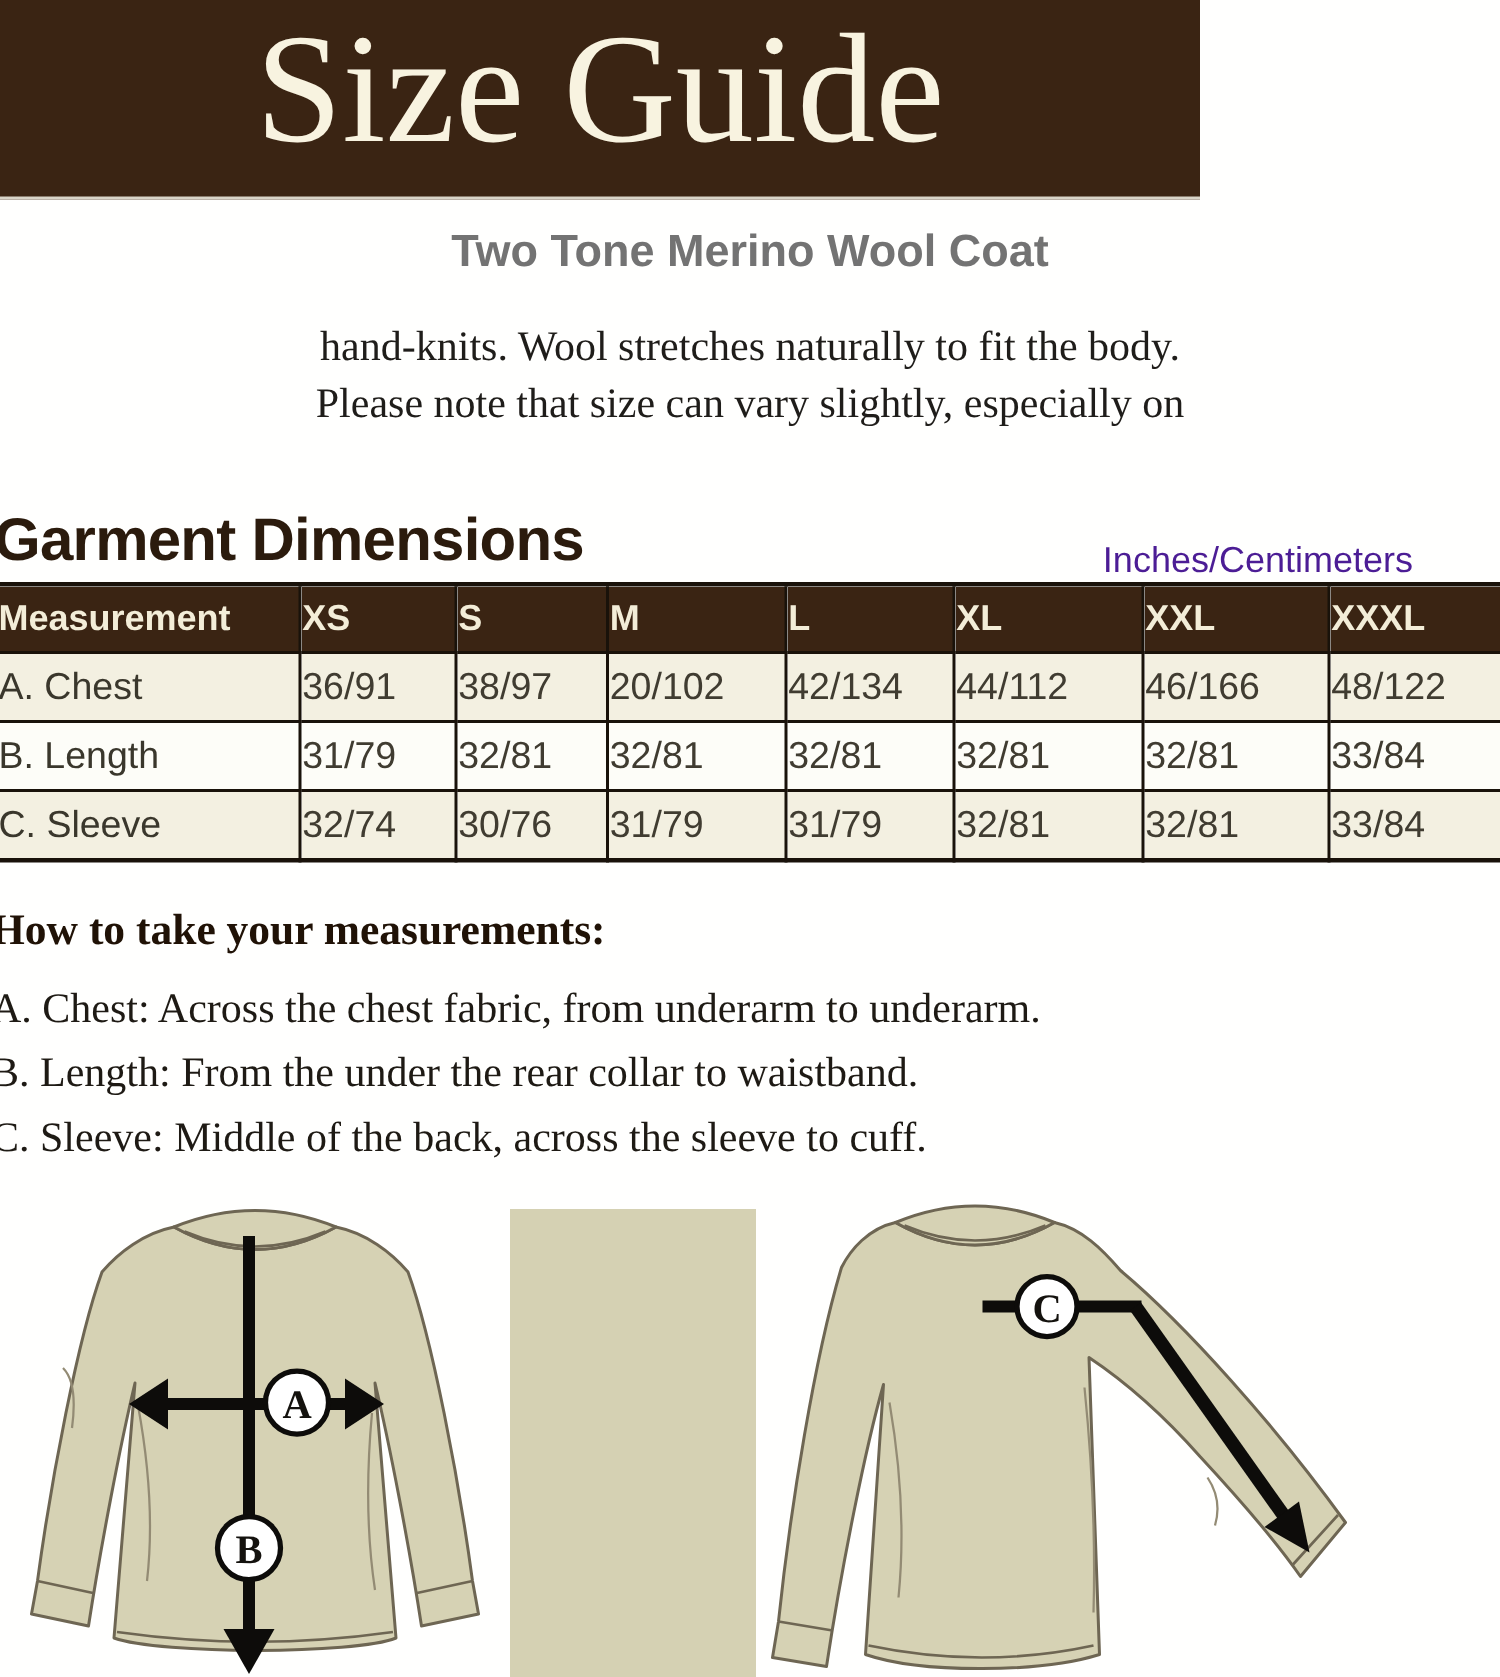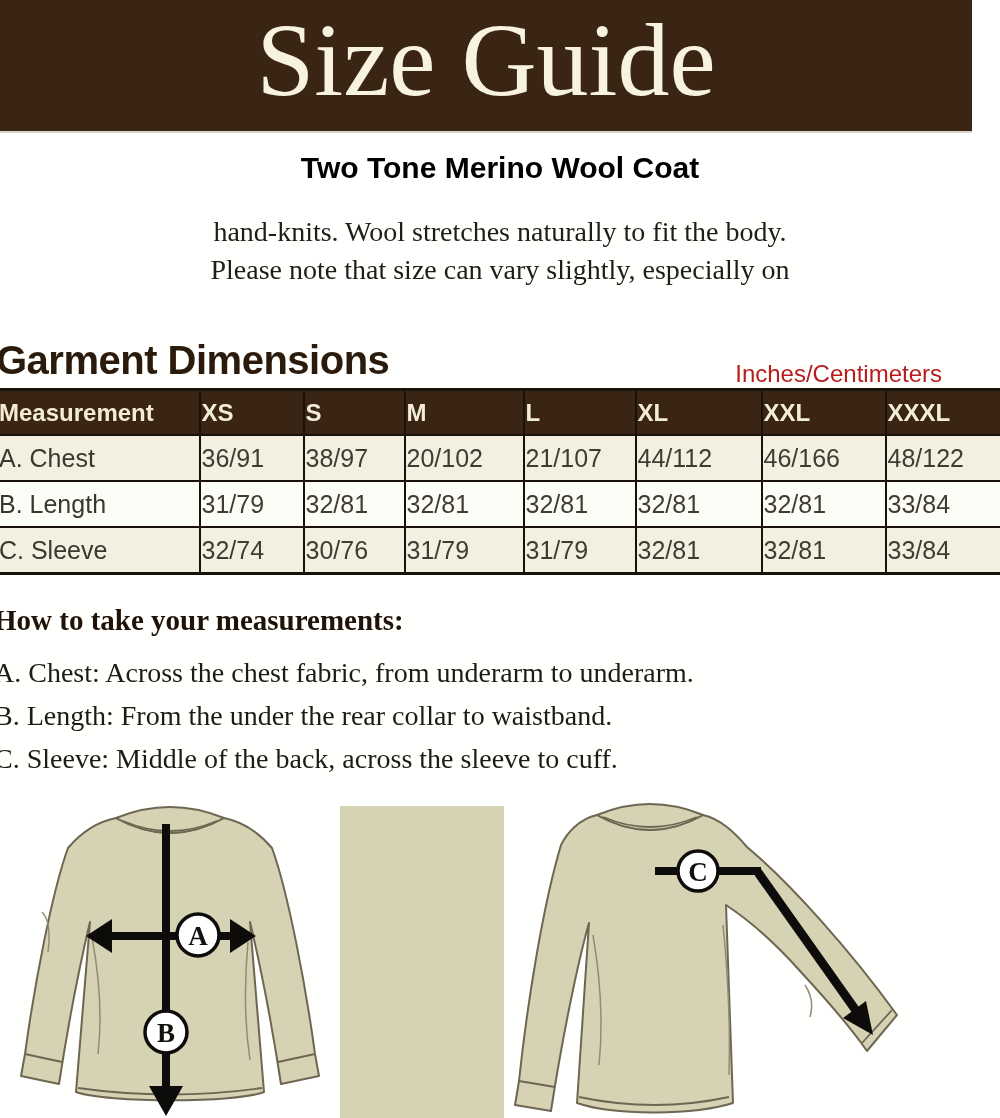--- a/index.html
+++ b/index.html
@@ -1,31 +1,31 @@
 <!DOCTYPE html>
 <html><head>
 <meta charset="utf-8">
 <style>
   html,body{margin:0;padding:0;background:#ffffff;}
   #page{position:relative;width:1000px;height:1118px;overflow:hidden;background:#fffffe;font-family:"Liberation Sans",sans-serif;}
 
   
-  .banner{position:absolute;left:0;top:0;width:972px;height:131px;background:#3a2413;border-bottom:2px solid #d8d4c8;}
+  .banner{position:absolute;left:0;top:0;width:800px;height:131px;background:#3a2413;border-bottom:2px solid #d8d4c8;}
   .banner-title{position:absolute;left:0;top:-6px;width:100%;text-align:center;
     font-family:"Liberation Serif",serif;font-size:104px;line-height:131px;color:#f8f3e0;}
 
   
   .product-name{position:absolute;left:0;top:151px;width:100%;text-align:center;
-    font-size:30px;font-weight:bold;color:#000000;}
+    font-size:30px;font-weight:bold;color:#737373;}
   .note{position:absolute;left:0;top:213px;width:100%;text-align:center;
     font-family:"Liberation Serif",serif;font-size:28px;line-height:38px;color:#1f1d1a;}
 
   
   .gd-heading{position:absolute;left:-4px;top:338px;font-size:40px;font-weight:bold;color:#2b1b0d;letter-spacing:-0.5px;}
-  .gd-units{position:absolute;right:58px;top:360px;font-size:24px;color:#b91c1c;}
+  .gd-units{position:absolute;right:58px;top:360px;font-size:24px;color:#4c1d95;}
 
   table.size-table{position:absolute;left:-14px;top:388px;width:1034px;border-collapse:collapse;table-layout:fixed;
     border:3px solid #19120a;}
   .size-table th,.size-table td{border:2px solid #19120a;overflow:hidden;white-space:nowrap;}
   .size-table thead th{background:#3a2413;color:#f3edd8;font-size:24px;font-weight:bold;height:41px;text-align:left;}
   .size-table thead th.label-col{text-align:left;padding-left:10px;}
   .size-table tbody td{font-size:25px;color:#403c31;text-align:left;height:42px;}
   .size-table tbody td.label{text-align:left;padding-left:10px;color:#3a372c;}
   .size-table tr.beige{background:#f3f0e1;}
   .size-table tr.white{background:#fdfdf8;}
@@ -88,21 +88,21 @@
           <th>XXL</th>
           <th>XXXL</th>
         </tr>
     </thead>
     <tbody>
         <tr class="beige">
           <td class="label">A. Chest</td>
           <td>36/91</td>
           <td>38/97</td>
           <td>20/102</td>
-          <td>21/107</td>
+          <td>42/134</td>
           <td>44/112</td>
           <td>46/166</td>
           <td>48/122</td>
         </tr>
         <tr class="white">
           <td class="label">B. Length</td>
           <td>31/79</td>
           <td>32/81</td>
           <td>32/81</td>
           <td>32/81</td>

